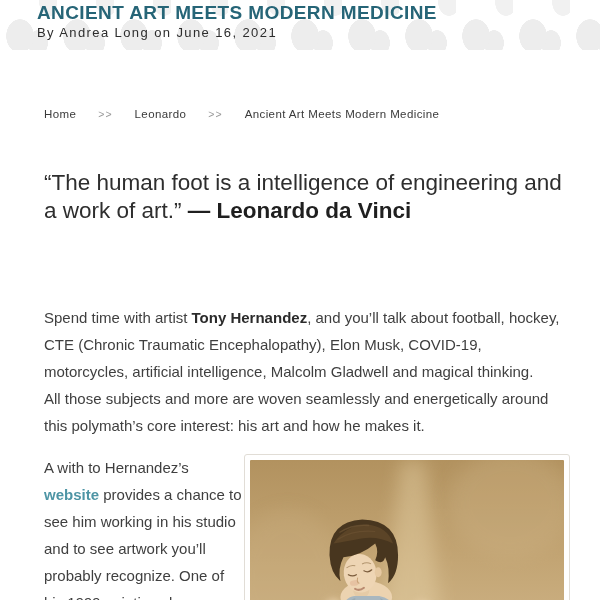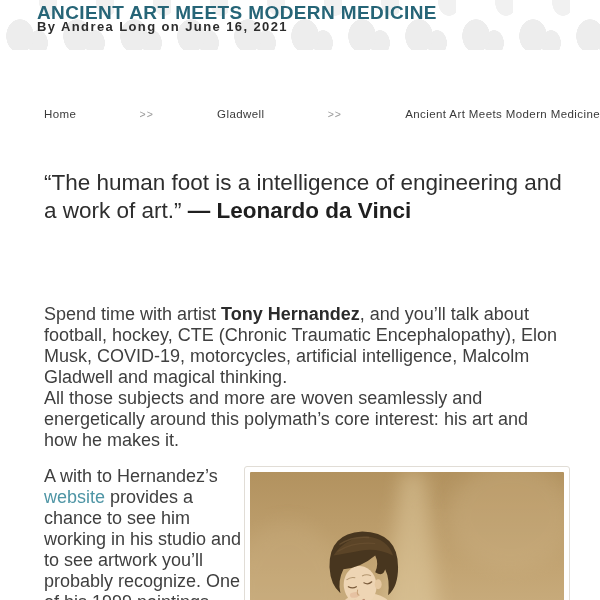--- a/index.html
+++ b/index.html
@@ -18,55 +18,54 @@
     background-size: 57px 55px;
     background-repeat: repeat;
   }
   .page-title {
     position: absolute; left: 37px; top: 2px;
     font-size: 19px; font-weight: 800; letter-spacing: 0.4px;
     color: #266577;
     white-space: nowrap;
   }
   .byline {
-    position: absolute; left: 37px; top: 19px;
-    font-size: 13px; font-weight: 700; letter-spacing: 1.4px;
+    position: absolute; left: 37px; top: 25px;
+    font-size: 13px; font-weight: 400; letter-spacing: 1.4px;
     color: #2d2d2d;
     white-space: nowrap;
   }
 
   
   .breadcrumb {
     margin: 58px 0 0 44px;
     font-size: 11.5px; letter-spacing: 0.4px; color: #3a3a3a;
     display: flex; align-items: center; gap: 22px;
     white-space: nowrap;
-    justify-content: space-between;
   }
   .breadcrumb .crumb-link { color: #3a3a3a; text-decoration: none; cursor: pointer; }
   .breadcrumb .sep { color: #9a9a9a; font-size: 10.5px; letter-spacing: 1px; }
 
   
   .pull-quote {
     margin: 49px 0 0 44px;
     width: 518px;
     font-size: 22.5px; line-height: 28px;
     color: #2e2e2e; font-weight: 400;
   }
   .pull-quote .attrib { font-weight: 700; color: #1f1f1f; text-align: center; }
 
   
   .article { margin-left: 44px; width: 519px; }
   .para {
-    font-size: 18px; line-height: 21px; color: #3f3f3f;
+    font-size: 15px; line-height: 27px; color: #3f3f3f;
   }
   .p1 { margin-top: 79px; }
   .p2 { }
   .para b { color: #2b2b2b; }
-  .text-link { color: #4e95a5; text-decoration: none; cursor: pointer; }
+  .text-link { color: #4e95a5; text-decoration: none; cursor: pointer; font-weight: bold; }
 
   .row3 { display: flex; margin-top: 15px; }
   .col-text { flex: 0 0 199px; }
   .col-image { flex: 0 0 326px; margin-left: 1px; }
 
   .image-frame {
     width: 326px; height: 300px;
     background: #ffffff;
     border: 1px solid #e1ddd6;
     border-radius: 3px;
@@ -79,21 +78,21 @@
 <body>
 
 <div class="header-band">
   <div class="page-title">ANCIENT ART MEETS MODERN MEDICINE</div>
   <div class="byline">By Andrea Long on June 16, 2021</div>
 </div>
 
 <nav class="breadcrumb">
   <a class="crumb-link">Home</a>
   <span class="sep">&gt;&gt;</span>
-  <a class="crumb-link">Gladwell</a>
+  <a class="crumb-link">Leonardo</a>
   <span class="sep">&gt;&gt;</span>
   <span>Ancient Art Meets Modern Medicine</span>
 </nav>
 
 <div class="pull-quote"><span>“The human foot is a intelligence of engineering and a work of art.” </span><span class="attrib">— Leonardo da Vinci</span></div>
 
 <div class="article">
 
   <p class="para p1"><span>Spend time with artist </span><b>Tony Hernandez</b><span>, and you’ll talk about football, hockey, CTE (Chronic Traumatic Encephalopathy), Elon Musk, COVID-19, motorcycles, artificial intelligence, Malcolm Gladwell and magical thinking.</span></p>
 

